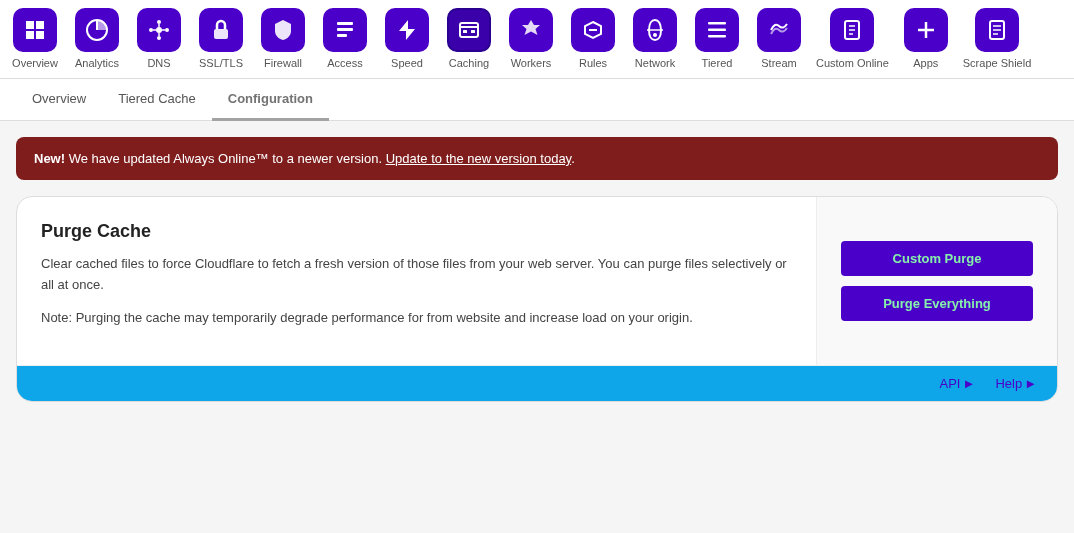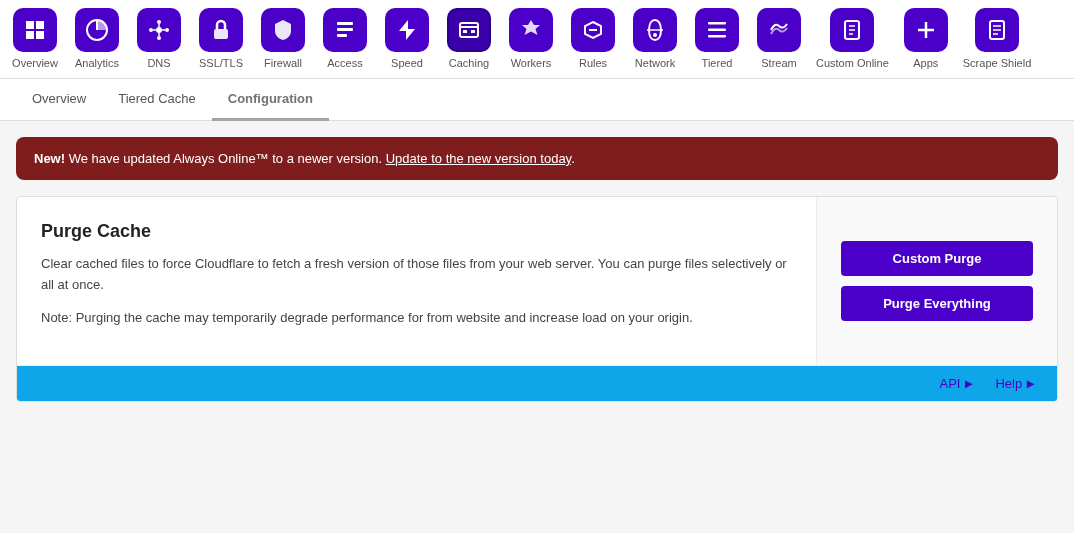--- a/index.html
+++ b/index.html
@@ -79,21 +79,21 @@
       margin-bottom: 16px;
       font-size: 13px;
     }
     .banner strong { font-weight: 700; }
     .banner a { color: #fff; text-decoration: underline; }
 
     
     .card {
       background: #fff;
       border: 1px solid #ddd;
-      border-radius: 4px;
+      border-radius: 16px;
       overflow: hidden;
       margin-top: 11px;
     }
     .card-main {
       display: flex;
       align-items: stretch;
     }
     .card-body {
       flex: 1;
       padding: 24px;
@@ -116,21 +116,21 @@
       width: 240px;
       padding: 24px;
       display: flex;
       flex-direction: column;
       justify-content: center;
       gap: 10px;
       background: #f9f9f9;
     }
     .btn-primary {
       background: #4a00c8;
-      color: #ffffff;
+      color: #86efac;
       border: none;
       padding: 10px 18px;
       border-radius: 4px;
       cursor: pointer;
       font-size: 13px;
       font-weight: 600;
       width: 100%;
       text-align: center;
     }
 

